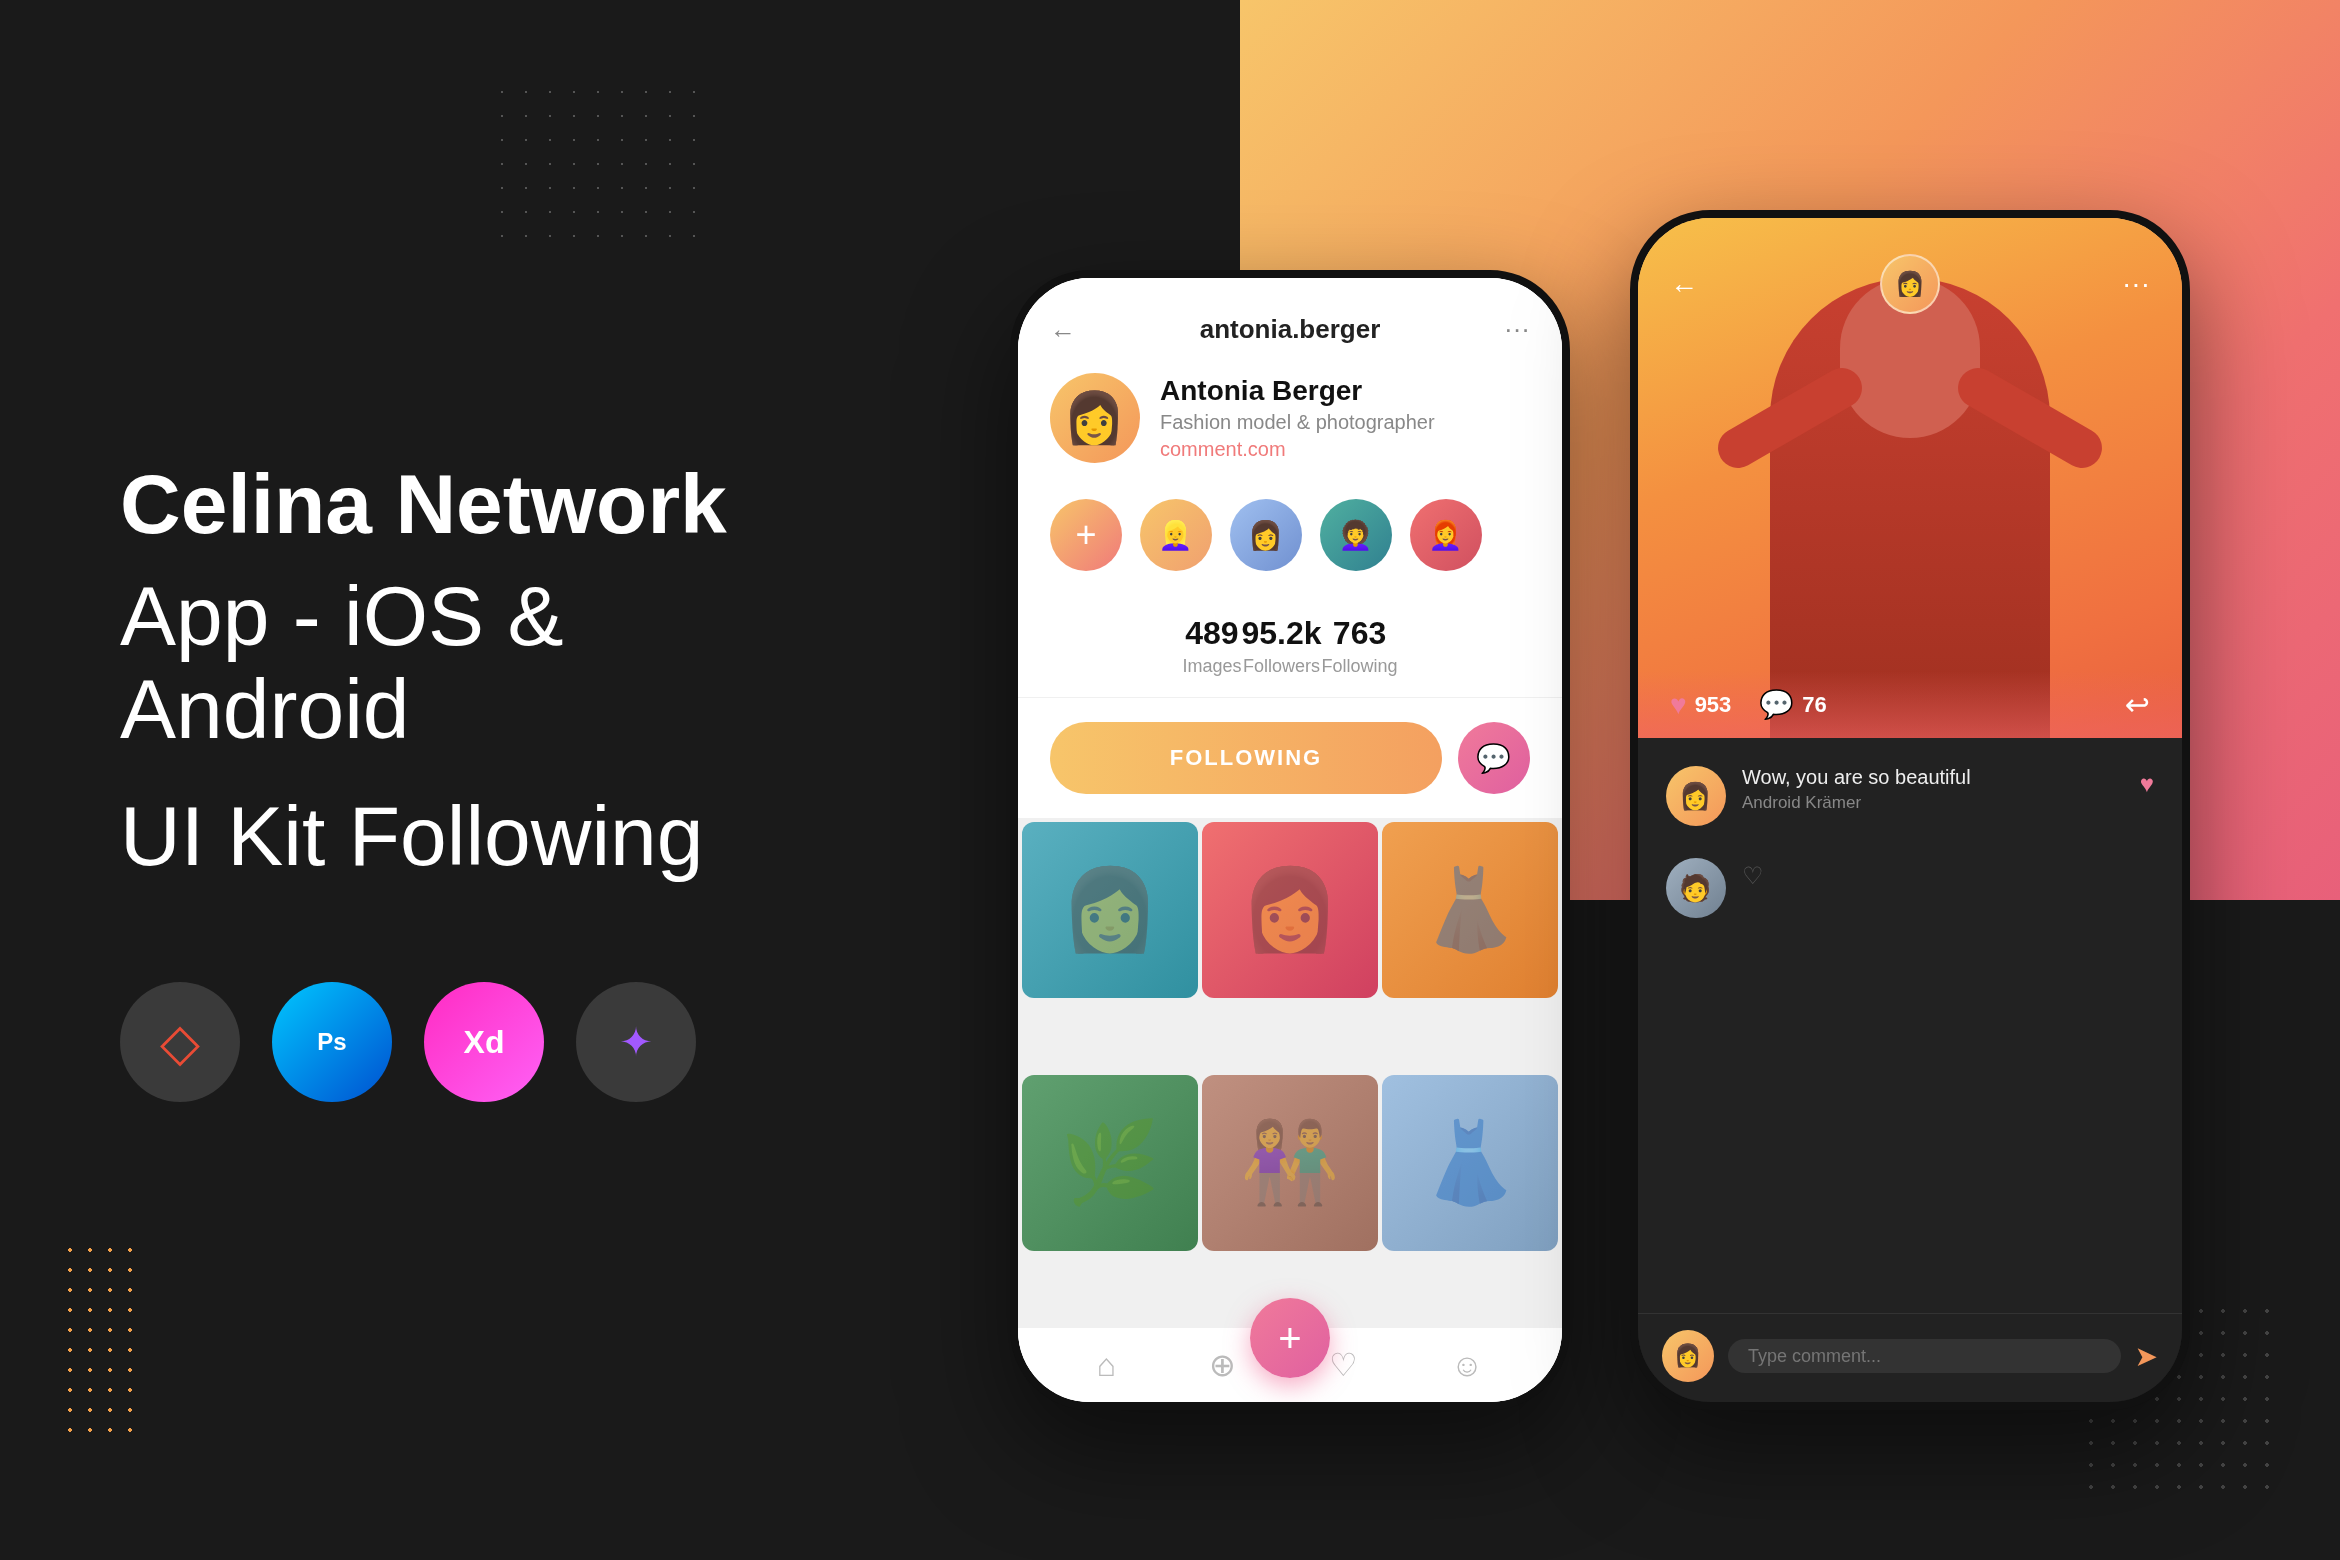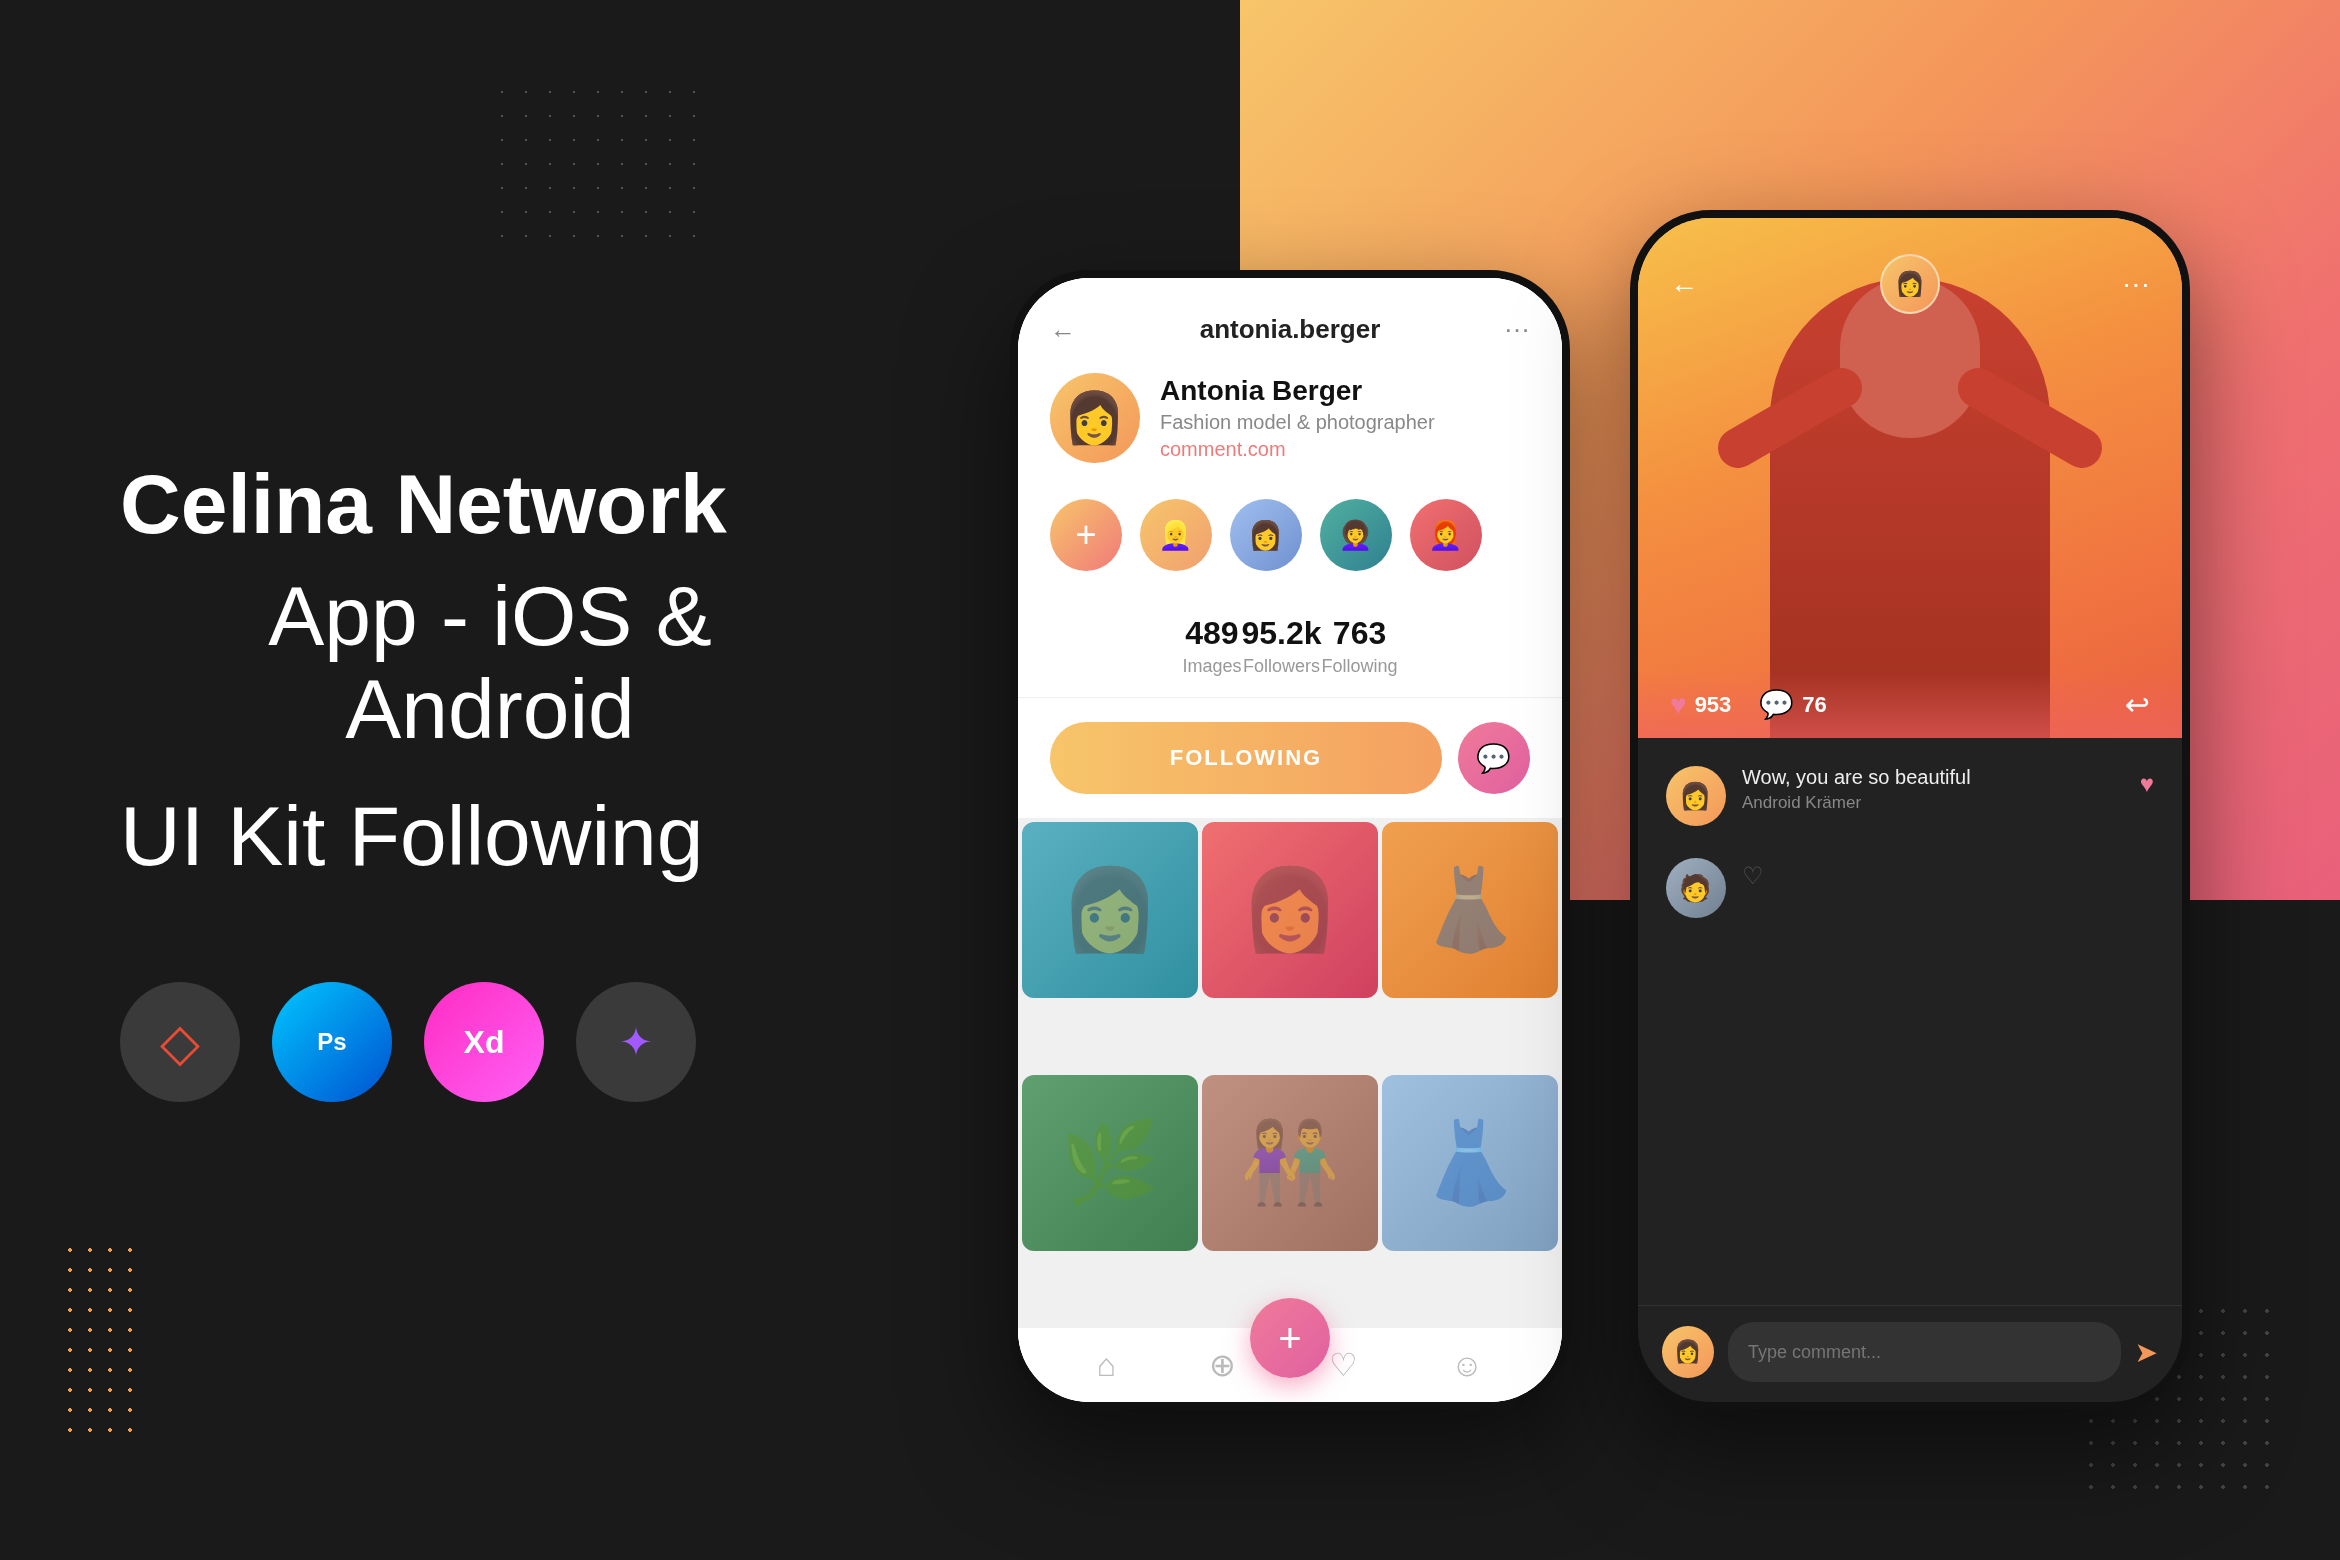--- a/index.html
+++ b/index.html
@@ -85,21 +85,20 @@
       color: #ffffff;
       line-height: 1.1;
       margin-bottom: 20px;
     }
     .main-subtitle {
       font-size: 84px;
       font-weight: 400;
       color: #ffffff;
       line-height: 1.1;
       margin-bottom: 35px;
-      text-align: center;
     }
     .main-sub2 {
       font-size: 84px;
       font-weight: 400;
       color: #ffffff;
       line-height: 1.1;
       margin-bottom: 80px;
     }
 
     .tool-icons {
@@ -496,21 +495,21 @@
       border-radius: 50%;
       background: linear-gradient(135deg, #f7c56a, #f4975a);
       flex-shrink: 0;
       display: flex;
       align-items: center;
       justify-content: center;
       font-size: 22px;
     }
     .p2-input-field {
       flex: 1;
-      height: 60px;
+      height: 34px;
       background: #333;
       border: none;
       border-radius: 26px;
       padding: 0 20px;
       color: #999;
       font-size: 18px;
     }
     .p2-send-icon {
       font-size: 28px;
       color: #f4975a;

